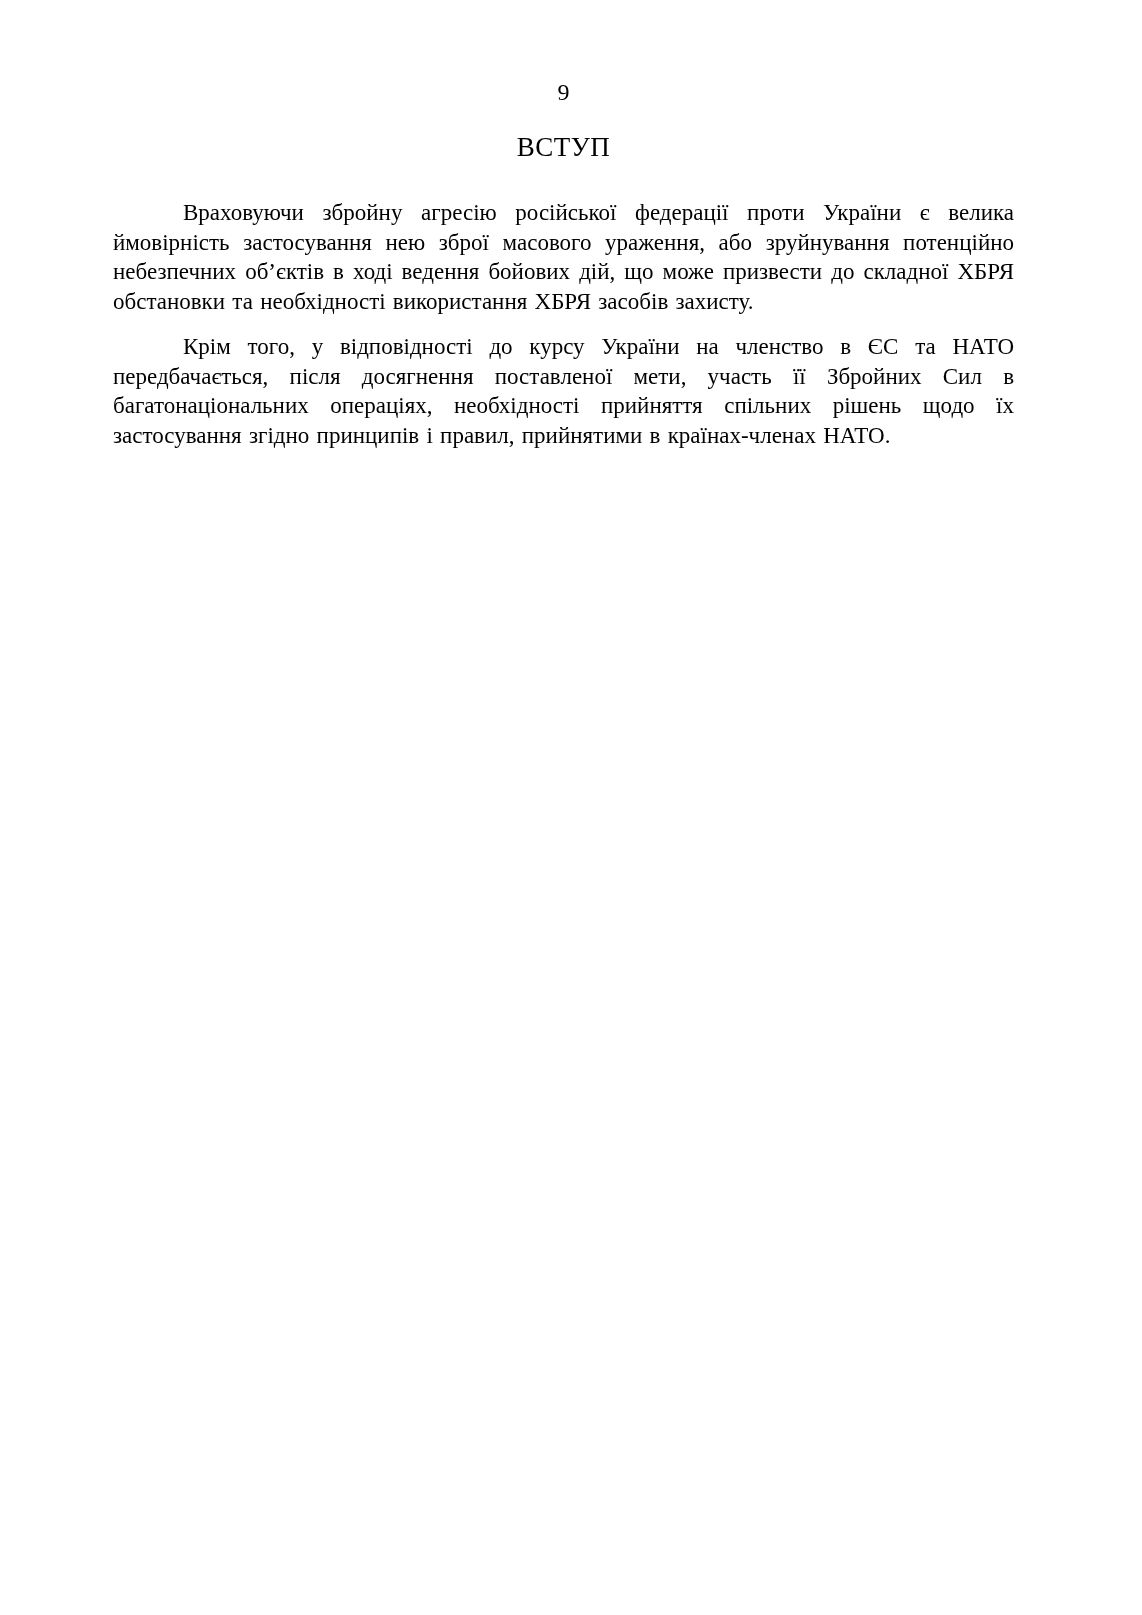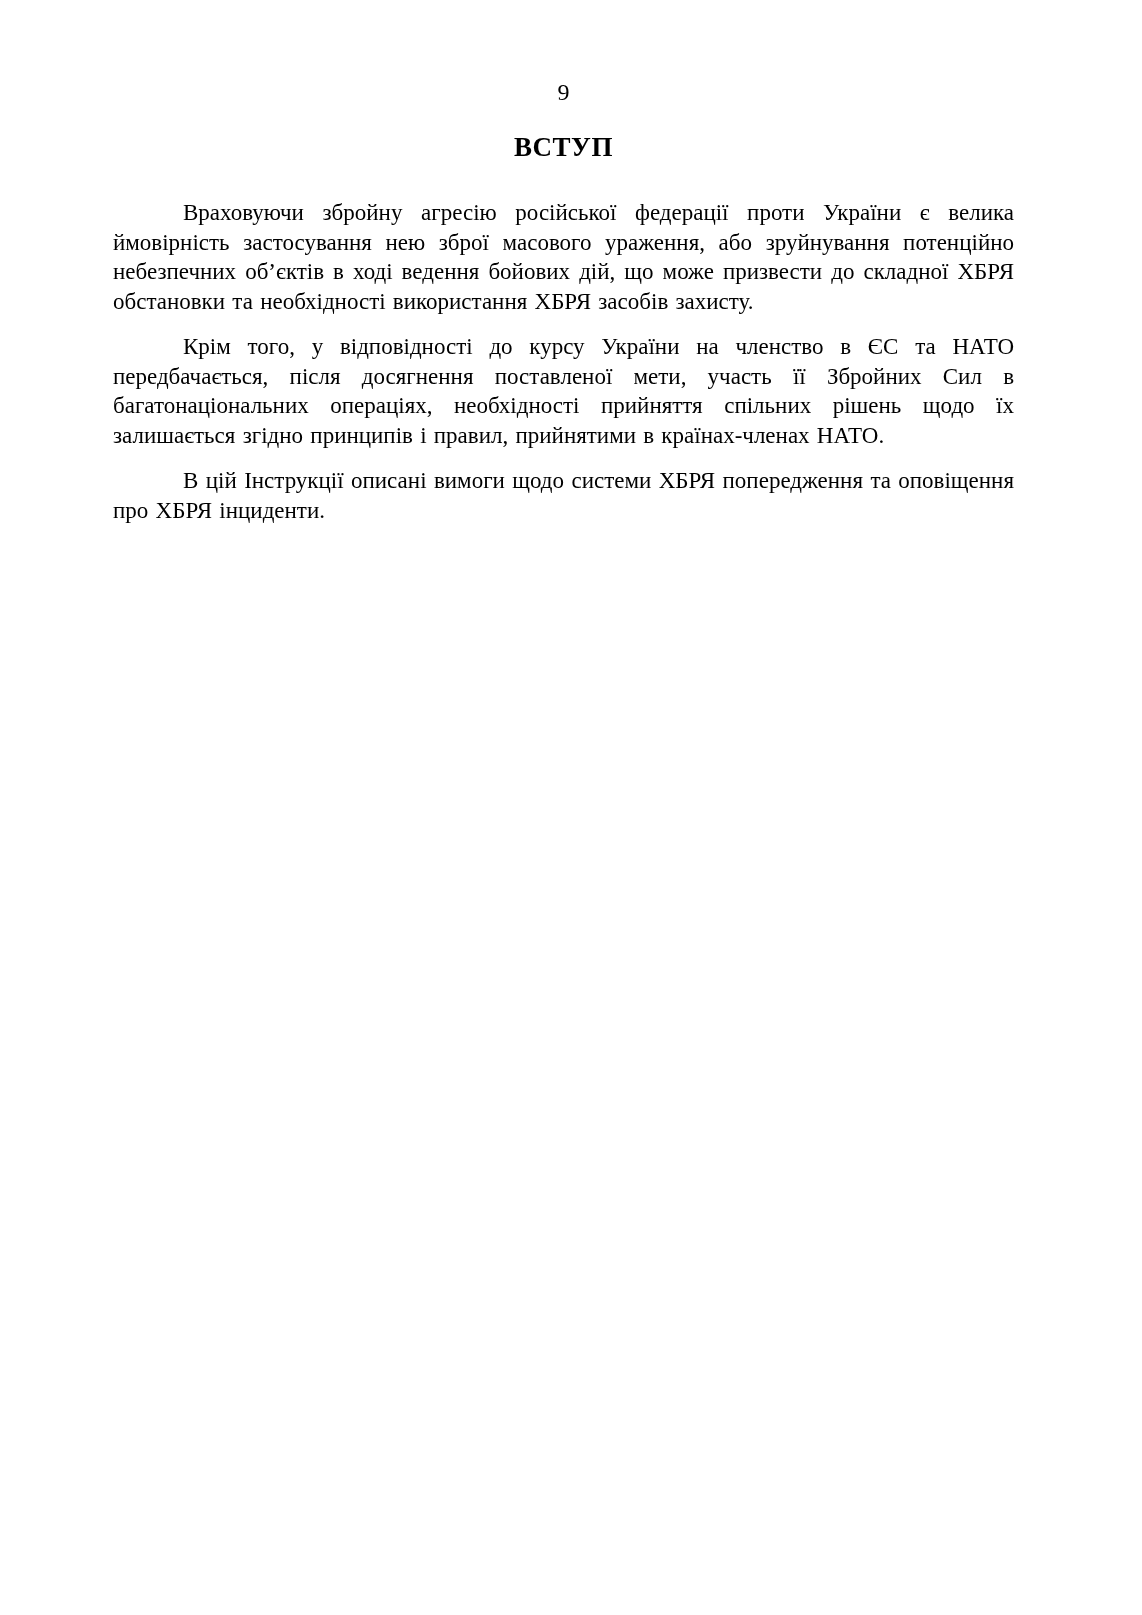--- a/index.html
+++ b/index.html
@@ -22,21 +22,21 @@
     text-align: center;
     font-size: 24px;
     line-height: 28px;
     margin: 0 0 26px 0;
     font-weight: normal;
   }
   .doc-heading {
     text-align: center;
     font-size: 27px;
     line-height: 30px;
-    font-weight: bold;
+    font-weight: normal;
     margin: 0 0 36px 0;
     letter-spacing: 0.5px;
   }
   .doc-body p {
     margin: 16px;
     font-size: 23px;
     line-height: 29.5px;
     text-align: justify;
     text-indent: 70px;
     word-spacing: 1.5px;
@@ -45,16 +45,15 @@
 </head>
 <body>
 
 <div class="page">
   <div class="page-number">9</div>
 
   <h1 class="doc-heading">ВСТУП</h1>
 
   <div class="doc-body">
     <p>Враховуючи збройну агресію російської федерації проти України є велика ймовірність застосування нею зброї масового ураження, або зруйнування потенційно небезпечних об’єктів в ході ведення бойових дій, що може призвести до складної ХБРЯ обстановки та необхідності використання ХБРЯ засобів захисту.</p>
-    <p>Крім того, у відповідності до курсу України на членство в ЄС та НАТО передбачається, після досягнення поставленої мети, участь її Збройних Сил в багатонаціональних операціях, необхідності прийняття спільних рішень щодо їх залишається згідно принципів і правил, прийнятими в країнах-членах НАТО.</p>
-    <p>В цій Інструкції описані вимоги щодо системи ХБРЯ попередження та оповіщення про ХБРЯ інциденти.</p>
+    <p>Крім того, у відповідності до курсу України на членство в ЄС та НАТО передбачається, після досягнення поставленої мети, участь її Збройних Сил в багатонаціональних операціях, необхідності прийняття спільних рішень щодо їх застосування згідно принципів і правил, прийнятими в країнах-членах НАТО.</p>
   </div>
 </div>
 
 </body></html>

